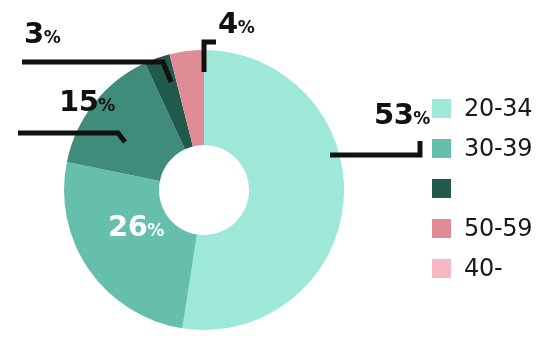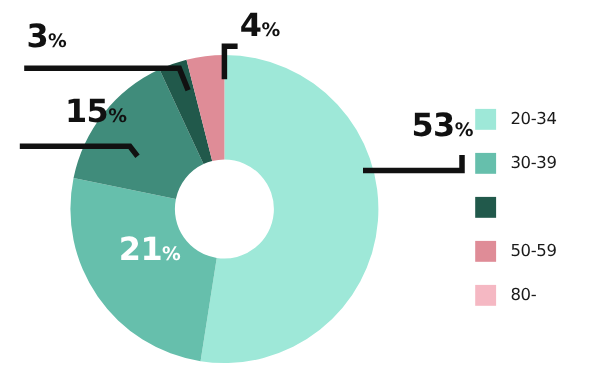--- a/index.html
+++ b/index.html
@@ -48,21 +48,21 @@
     align-items: center;
     height: 40px;
   }
   .legend-swatch {
     width: 19px;
     height: 19px;
     flex: 0 0 19px;
   }
   .legend-text {
     margin-left: 13px;
-    font-size: 15px;
+    font-size: 24px;
     color: #1a1a1a;
     letter-spacing: -0.3px;
   }
 </style>
 </head>
 <body>
 
 <div id="chart-root">
 
   <svg width="546" height="342" viewBox="0 0 546 342" style="position:absolute;left:0;top:0;">
@@ -79,21 +79,21 @@
       <polyline points="171,82 163,62 22,62" fill="none" stroke="#111111" stroke-width="5" stroke-linecap="butt"></polyline>
       <polyline points="204,72 204,42 216,42" fill="none" stroke="#111111" stroke-width="5" stroke-linecap="butt"></polyline>
     </g>
   </svg>
 
   <div class="pct-label lbl-outside" style="position:absolute;left:352px;top:100px;margin-left:22px;">
     <span class="pct-num">53</span><span class="pct-sign">%</span>
   </div>
 
   <div class="pct-label lbl-inside" style="position:absolute;left:108px;top:212px;">
-    <span class="pct-num">21</span><span class="pct-sign">%</span>
+    <span class="pct-num">26</span><span class="pct-sign">%</span>
   </div>
 
   <div class="pct-label lbl-outside" style="position:absolute;left:20px;top:87px;margin-left:39px;">
     <span class="pct-num">15</span><span class="pct-sign">%</span>
   </div>
 
   <div class="pct-label lbl-outside" style="position:absolute;left:24px;top:19px;">
     <span class="pct-num">3</span><span class="pct-sign">%</span>
   </div>
 
@@ -112,17 +112,17 @@
       </div>
       <div class="legend-row">
         <div class="legend-swatch" style="background: rgb(33, 89, 75);"></div>
       </div>
       <div class="legend-row">
         <div class="legend-swatch" style="background: rgb(223, 140, 151);"></div>
         <span class="legend-text">50-59</span>
       </div>
       <div class="legend-row">
         <div class="legend-swatch" style="background: rgb(245, 184, 195);"></div>
-        <span class="legend-text">80-</span>
+        <span class="legend-text">40-</span>
       </div>
     </div>
 
 </div>
 
 </body></html>

